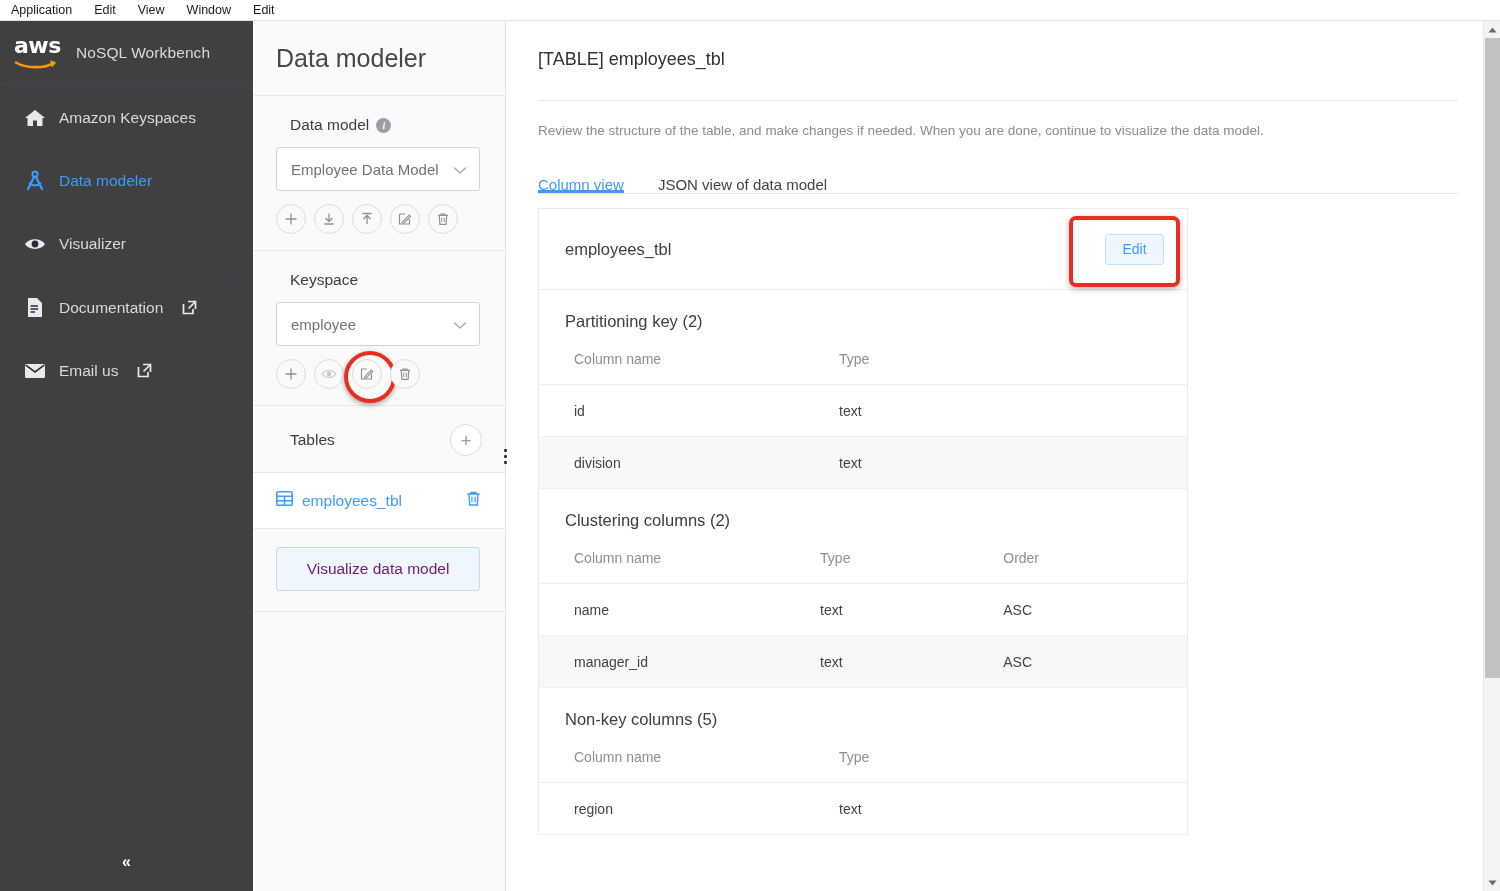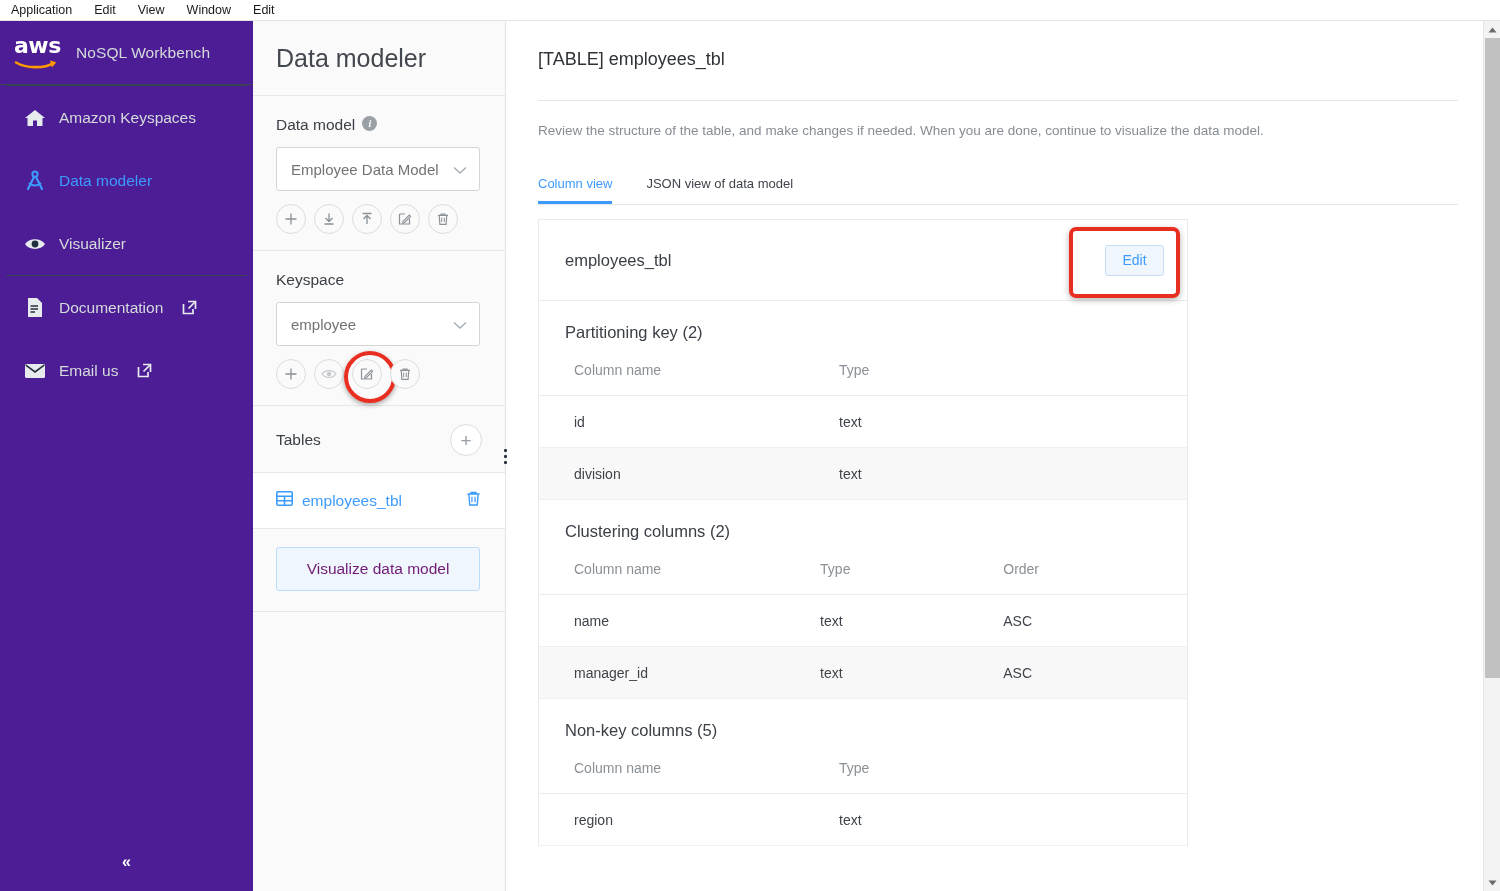--- a/index.html
+++ b/index.html
@@ -20,21 +20,21 @@
     font-size: 12.5px; color: #1a1a1a;
   }
   .menubar .mi { padding: 1px 3px; cursor: default; white-space: nowrap; }
 
   
   .shell { display: flex; width: 1500px; height: 870px; position: relative; }
 
   
   .leftnav {
     width: 253px; min-width: 253px; height: 870px;
-    background: #4c1d95; position: relative;
+    background: #404040; position: relative;
     display: flex; flex-direction: column;
   }
   .brand {
     height: 64px; display: flex; align-items: center;
     padding-left: 14px; gap: 14px;
     border-bottom: 1px solid #3a4553;
   }
   .aws-logo { width: 48px; height: 34px; position: relative; flex: none; }
   .aws-logo .wordmark {
     font-family: "DejaVu Sans", sans-serif;
@@ -71,22 +71,23 @@
   }
   .modeler-head {
     height: 75px; display: flex; align-items: center;
     padding-left: 23px;
     font-size: 25px; color: #43474e; font-weight: 400;
     border-bottom: 1px solid #e8e8e8;
     background: #fafafa;
   }
   .sect { padding: 20px 23px 16px 23px; border-bottom: 1px solid #e8e8e8; }
   .sect-label {
-    font-size: 15.5px; color: #3b4047; display: flex; gap: 7px;
+    font-size: 15.5px; color: #3b4047; display: flex; align-items: center; gap: 7px;
     margin-bottom: 13px;
+    margin-left: 14px;
   }
   .info-icon {
     width: 15px; height: 15px; border-radius: 50%;
     background: #9aa0a6; color: #ffffff;
     font-size: 10px; font-style: italic; font-weight: bold;
     display: inline-flex; align-items: center; justify-content: center;
     font-family: "Liberation Serif", serif;
   }
   .select {
     width: 204px; height: 44px; background: #ffffff;
@@ -152,21 +153,21 @@
   .content {
     flex: 1; height: 870px; background: #ffffff;
     padding: 0 0 0 0; position: relative; overflow: hidden;
   }
   .content-inner { padding: 28px 42px 0 22px; }
   .page-title { font-size: 18px; color: #2f3337; margin: 0 0 30px 10px; }
   .hr { height: 1px; background: #e6e6e6; margin: 0 0 0 10px; }
   .subtext { font-size: 13.5px; color: #878d94; margin: 22px 0 0 10px; }
 
   .tabs { display: flex; gap: 34px; margin: 38px 0 0 10px; position: relative; }
-  .tab { font-size: 13px; color: #3f444b; padding-bottom: 13px; cursor: pointer; }
+  .tab { font-size: 15px; color: #3f444b; cursor: pointer; }
   .tab.active { color: #3d9bfd; box-shadow: inset 0 -3px 0 0 #3d9bfd; }
   .tabs-underline { height: 1px; background: #e6e6e6; margin: 0 0 0 10px; }
 
   .card {
     margin: 14px 0 0 10px; width: 650px; background: #ffffff;
     border: 1px solid #e9eaec; border-top: none;
     border-bottom: none;
   }
   .card-head {
     height: 82px; display: flex; align-items: center; justify-content: space-between;

